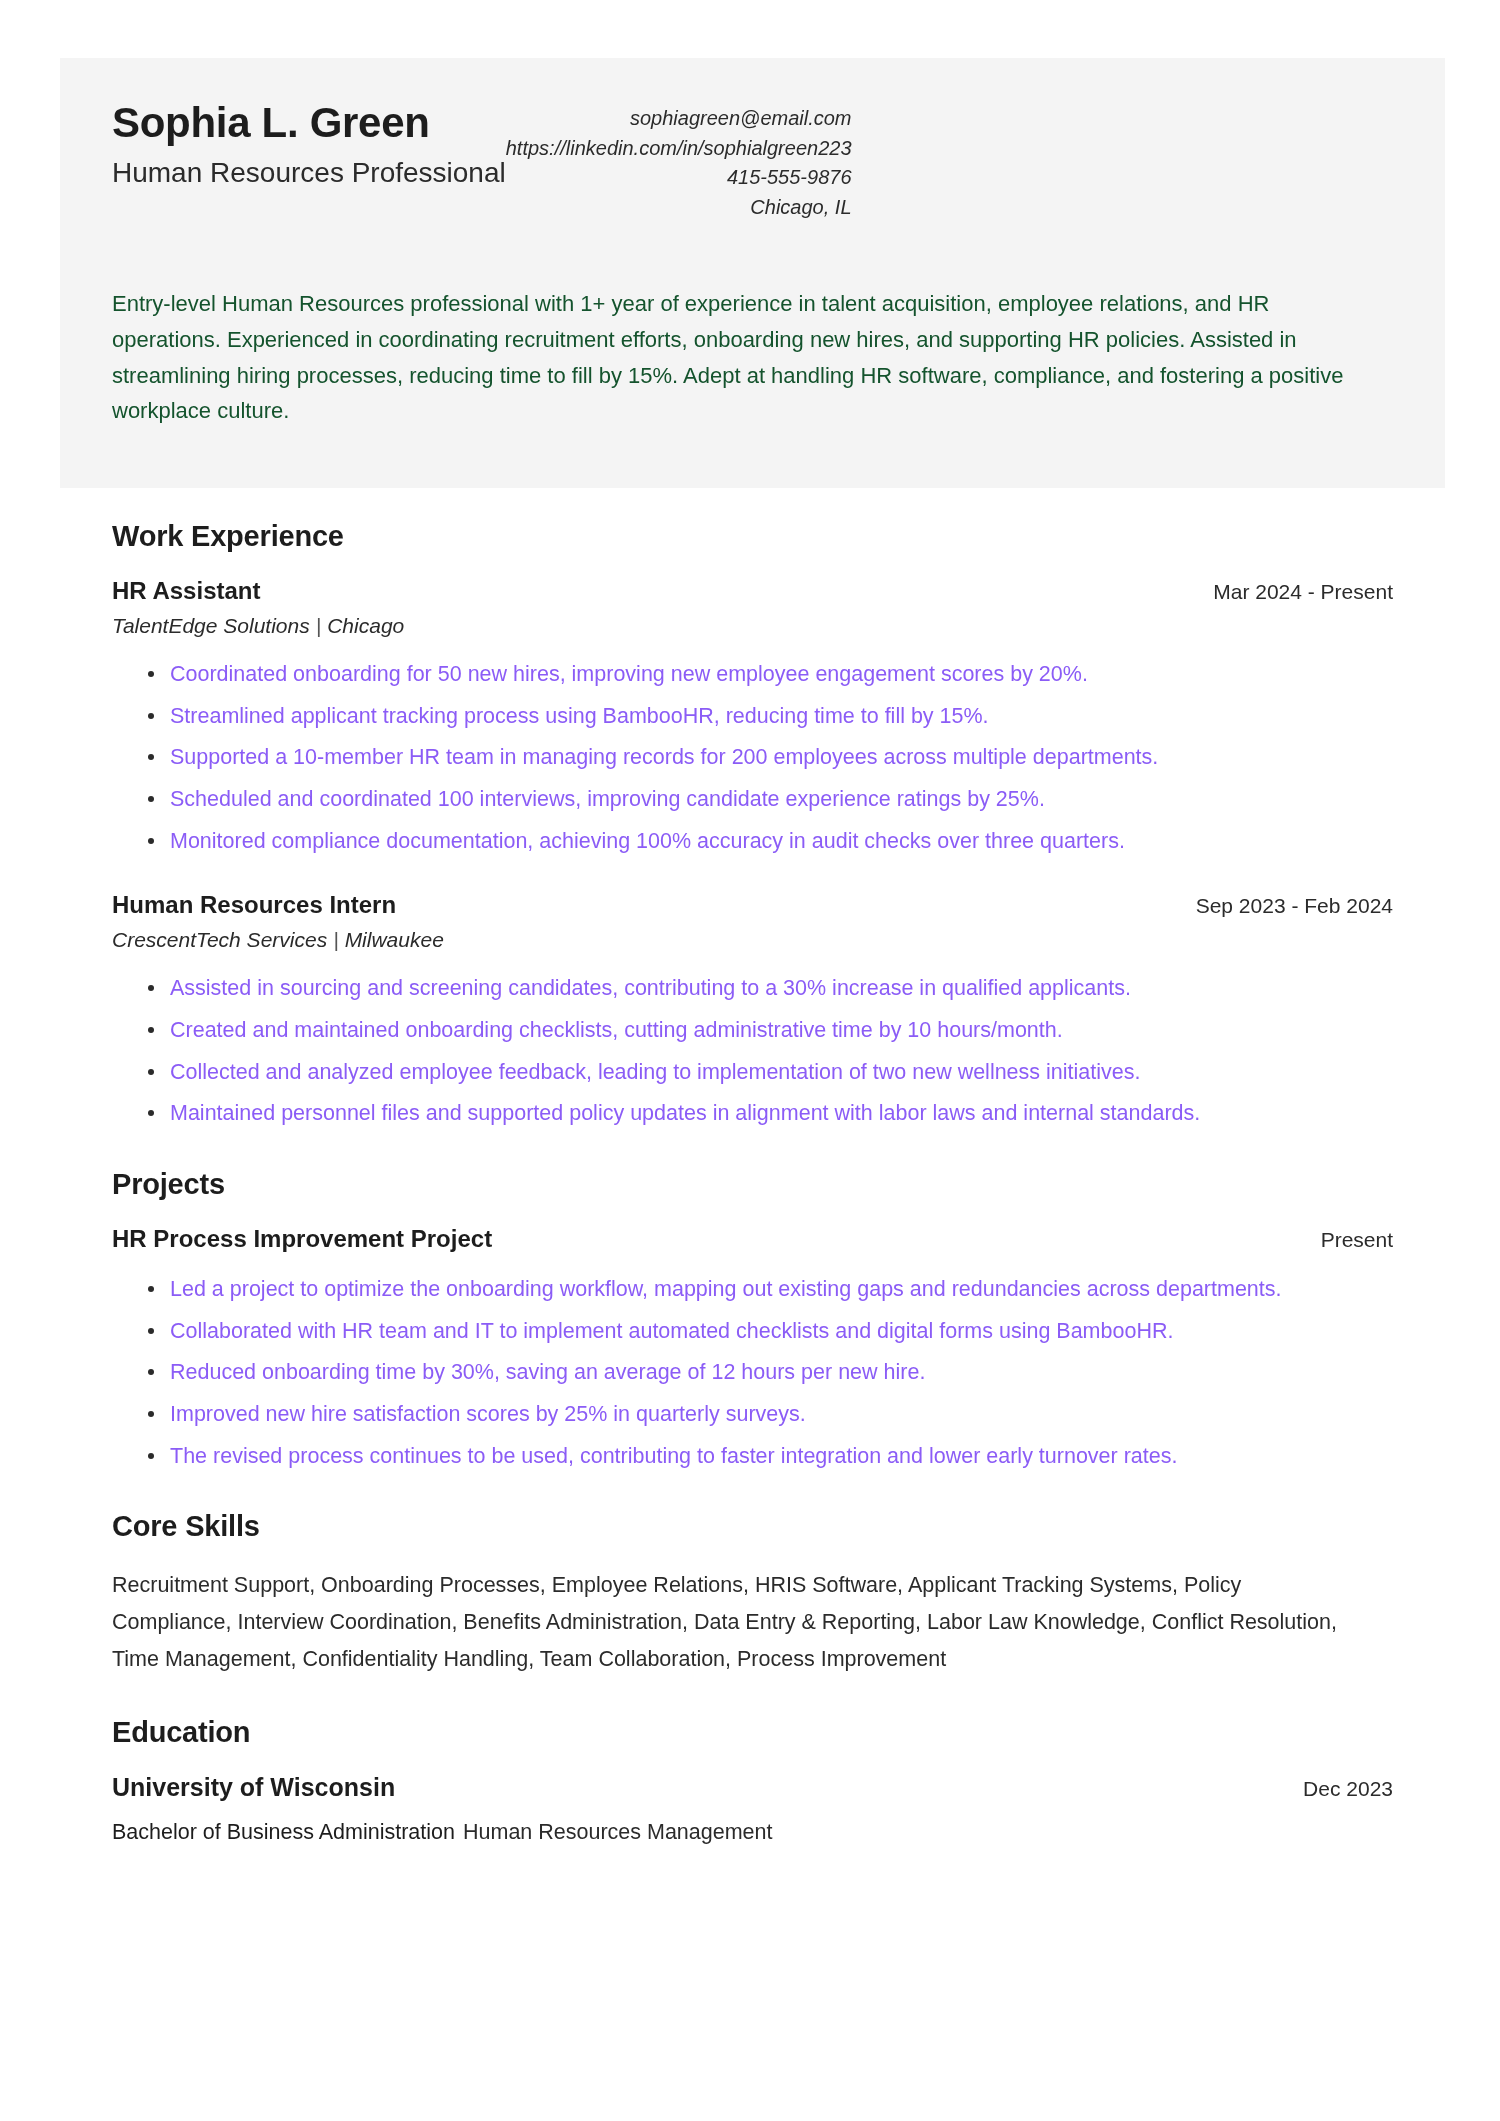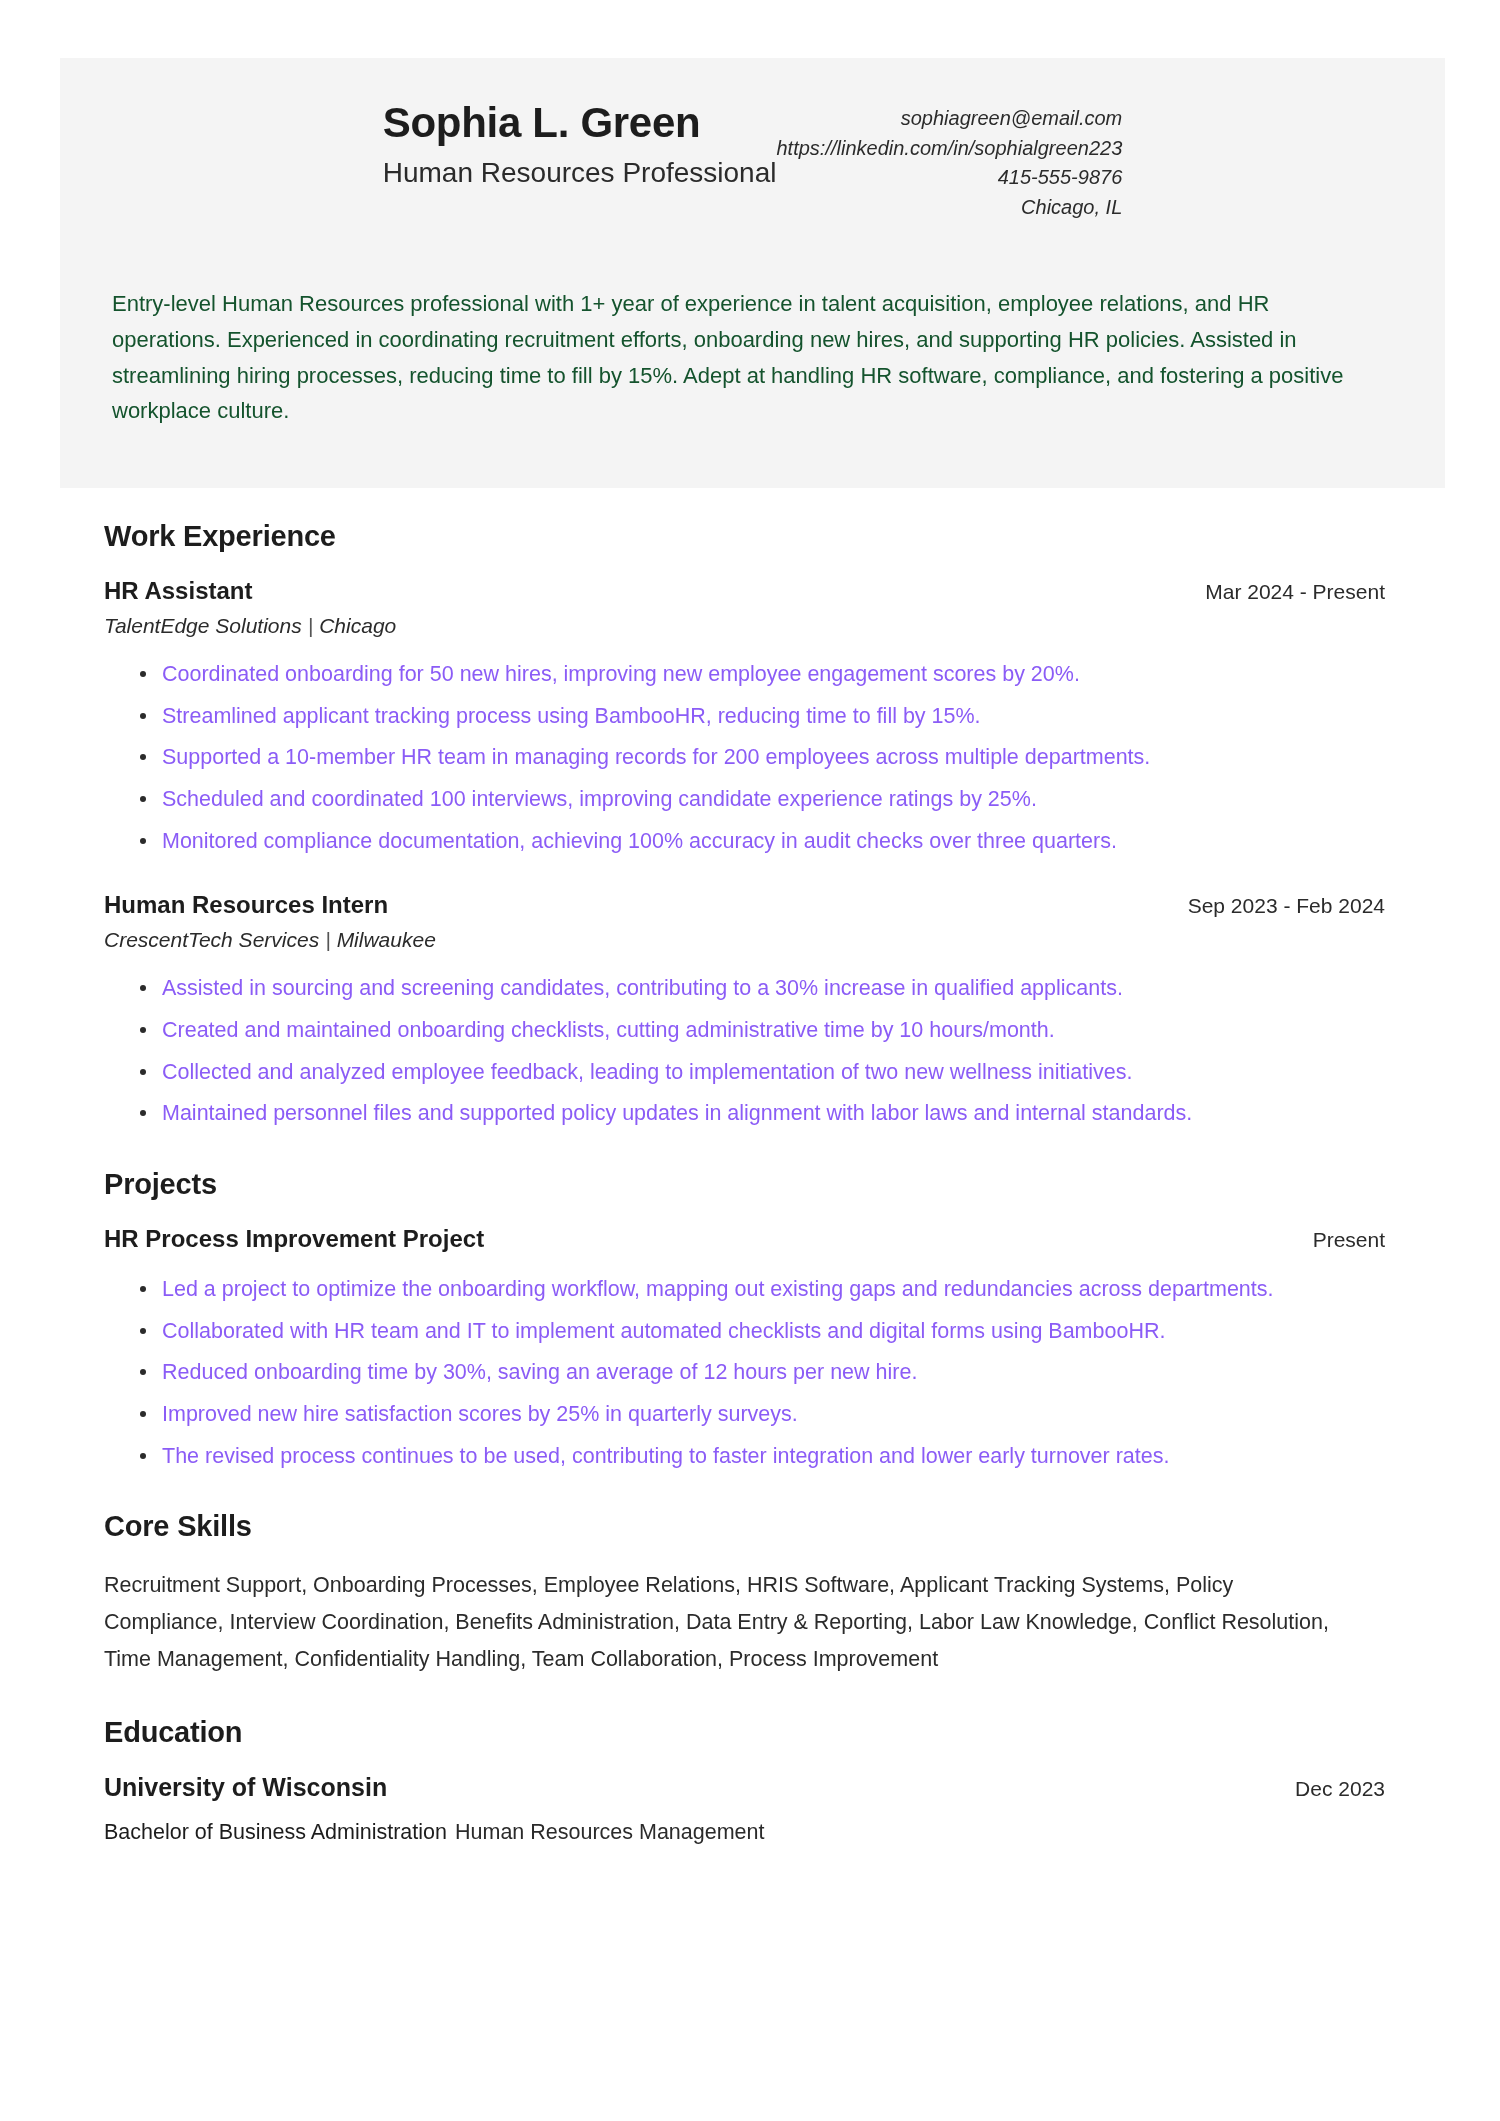--- a/index.html
+++ b/index.html
@@ -30,21 +30,21 @@
     top: 58px;
     width: 1385px;
     height: 430px;
     background: #f4f4f4;
     box-sizing: border-box;
     padding: 40px 52px 0 52px;
   }
 
   .header-top {
     display: flex;
-    justify-content: center;
+    justify-content: flex-start;
     align-items: flex-start;
   }
 
   .identity { padding-top: 2px; }
 
   .full-name {
     font-size: 42px;
     font-weight: bold;
     letter-spacing: -0.3px;
     color: #1d1d1d;
@@ -74,21 +74,21 @@
     margin-top: 64px;
     font-size: 22px;
     line-height: 1.62;
     color: #14532d;
     max-width: 1255px;
   }
 
   
   .content {
     position: absolute;
-    left: 52px;
+    left: 60px;
     top: 520px;
     width: 1385px;
     padding: 0 52px;
     box-sizing: border-box;
   }
 
   .section { margin-bottom: 6px; }
 
   .section-title {
     font-size: 29px;

